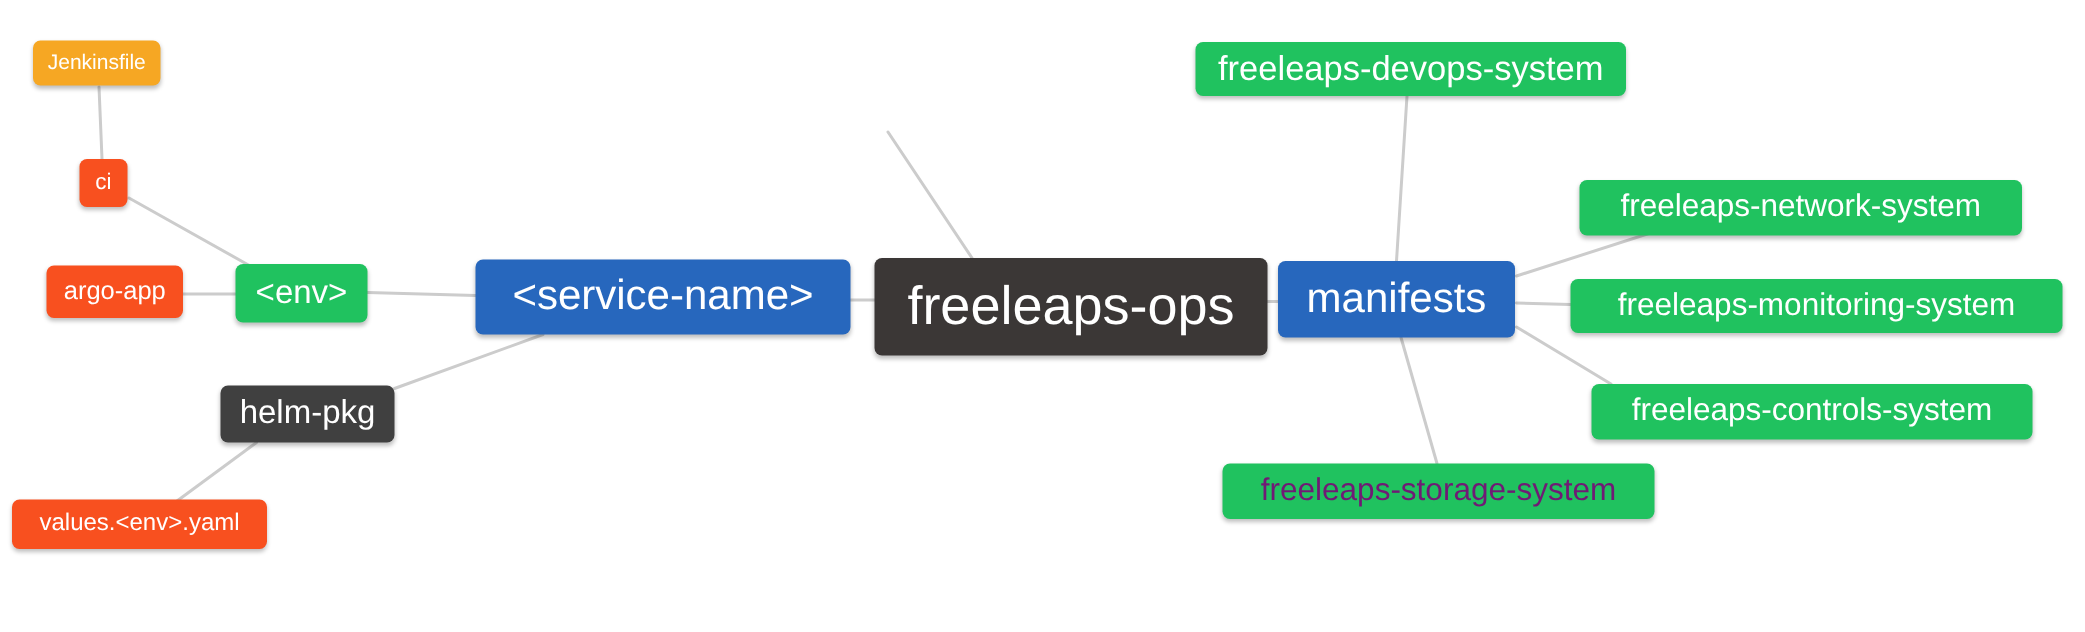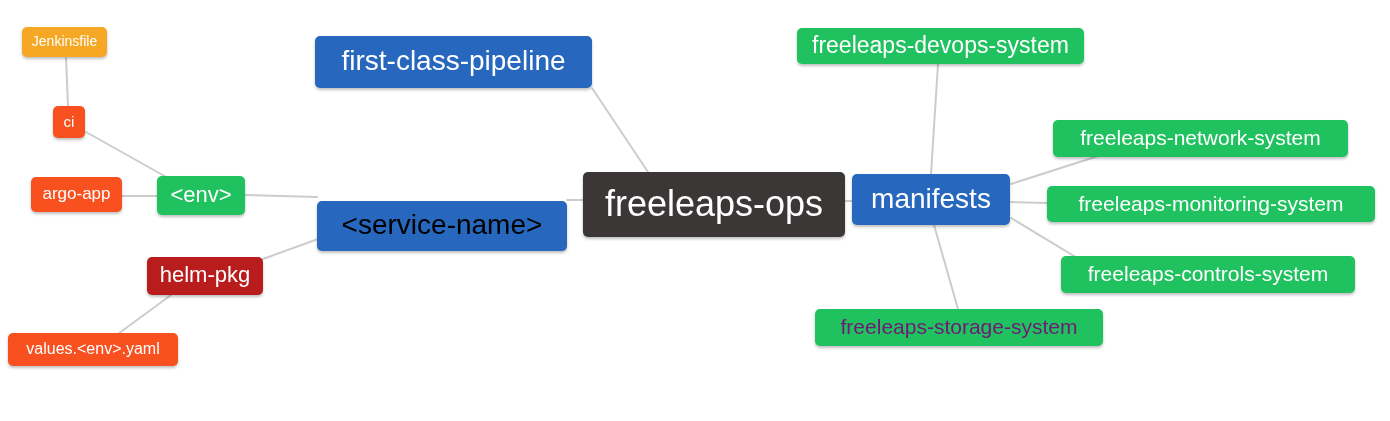--- a/index.html
+++ b/index.html
@@ -67,30 +67,27 @@
     </div>
     <div class="node" style="left: 53px; top: 106px; width: 32px; height: 32px; font-size: 15px; background: rgb(248, 80, 31); color: rgb(255, 255, 255);">
       <span>ci</span>
     </div>
     <div class="node" style="left: 31px; top: 177px; width: 91px; height: 35px; font-size: 17px; background: rgb(248, 80, 31); color: rgb(255, 255, 255);">
       <span>argo-app</span>
     </div>
     <div class="node" style="left: 157px; top: 176px; width: 88px; height: 39px; font-size: 22px; background: rgb(32, 194, 95); color: rgb(255, 255, 255);">
       <span>&lt;env&gt;</span>
     </div>
-    <div class="node" style="left: 147px; top: 257px; width: 116px; height: 38px; font-size: 22px; background: #b91c1c; color: rgb(255, 255, 255);">
+    <div class="node" style="left: 147px; top: 257px; width: 116px; height: 38px; font-size: 22px; background: #404040; color: rgb(255, 255, 255);">
       <span>helm-pkg</span>
     </div>
     <div class="node" style="left: 8px; top: 333px; width: 170px; height: 33px; font-size: 16px; background: rgb(248, 80, 31); color: rgb(255, 255, 255);">
       <span>values.&lt;env&gt;.yaml</span>
     </div>
-    <div class="node" style="left: 315px; top: 36px; width: 277px; height: 52px; font-size: 28px; background: rgb(39, 103, 189); color: rgb(255, 255, 255);">
-      <span>first-class-pipeline</span>
-    </div>
-    <div class="node" style="left: 317px; top: 173px; width: 250px; height: 50px; font-size: 28px; background: rgb(39, 103, 189); color: #000000; margin-top: 28px;">
+    <div class="node" style="left: 317px; top: 173px; width: 250px; height: 50px; font-size: 28px; background: rgb(39, 103, 189); color: #ffffff;">
       <span>&lt;service-name&gt;</span>
     </div>
     <div class="node" style="left: 583px; top: 172px; width: 262px; height: 65px; font-size: 36px; background: rgb(59, 55, 54); color: rgb(255, 255, 255);">
       <span>freeleaps-ops</span>
     </div>
     <div class="node" style="left: 852px; top: 174px; width: 158px; height: 51px; font-size: 28px; background: rgb(39, 103, 189); color: rgb(255, 255, 255);">
       <span>manifests</span>
     </div>
     <div class="node" style="left: 797px; top: 28px; width: 287px; height: 36px; font-size: 23px; background: rgb(32, 194, 95); color: rgb(255, 255, 255);">
       <span>freeleaps-devops-system</span>

